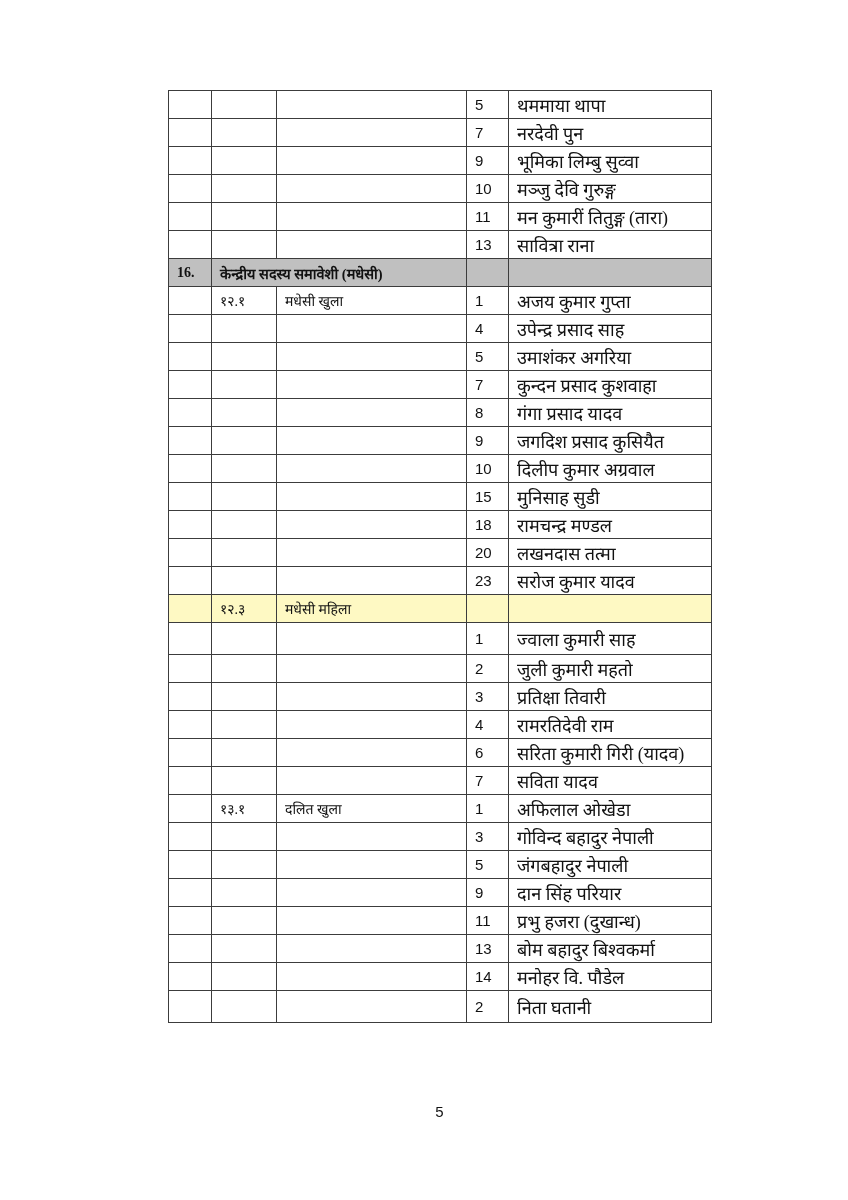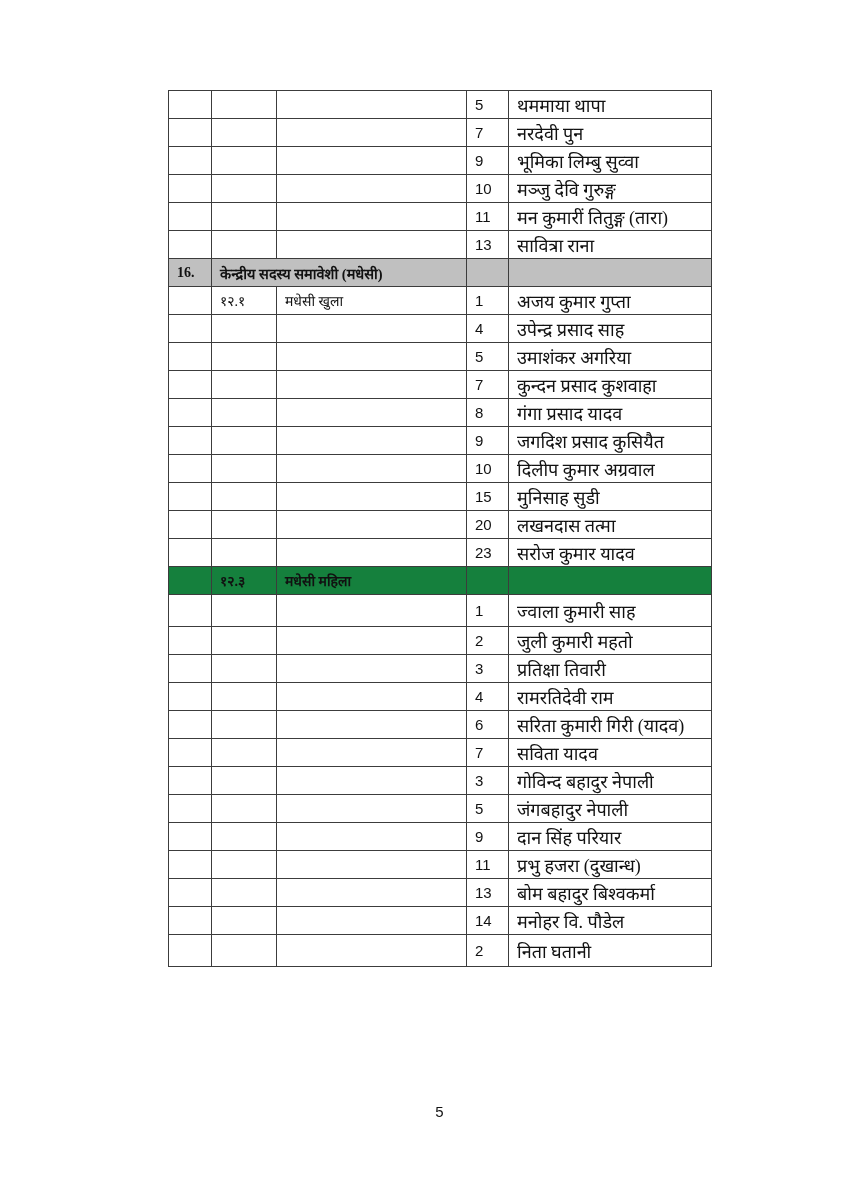--- a/index.html
+++ b/index.html
@@ -24,21 +24,21 @@
   td.c-serial{padding-left:6px;}
   td.c-rank{
     font-family:"Liberation Sans","DejaVu Sans",sans-serif;
     font-size:15px;padding-left:9px;
   }
   td.c-name{font-size:18px;padding-left:10px;}
   .dev-sm{font-size:14px;}
   tr.section-row td{background:#c0c0c0;}
   tr.section-row td.title{font-weight:bold;font-size:14.5px;}
   tr.section-row td.c-serial{font-weight:bold;font-size:14px;}
-  tr.subsection-row td{background:#15803d;font-weight:bold;}
+  tr.subsection-row td{background:#fef9c3;}
   .page-number{
     position:absolute;left:168px;top:1103px;width:543px;
     text-align:center;
     font-family:"Liberation Sans","DejaVu Sans",sans-serif;
     font-size:15px;color:#111;
   }
 </style>
 </head>
 <body>
 
@@ -153,20 +153,27 @@
           <td class="c-serial"></td>
           <td class=""></td>
           <td class=""></td>
           <td class="c-rank">15</td>
           <td class="c-name">मुनिसाह सुडी</td>
         </tr>
         <tr>
           <td class="c-serial"></td>
           <td class=""></td>
           <td class=""></td>
+          <td class="c-rank">18</td>
+          <td class="c-name">रामचन्द्र मण्डल</td>
+        </tr>
+        <tr>
+          <td class="c-serial"></td>
+          <td class=""></td>
+          <td class=""></td>
           <td class="c-rank">20</td>
           <td class="c-name">लखनदास तत्मा</td>
         </tr>
         <tr>
           <td class="c-serial"></td>
           <td class=""></td>
           <td class=""></td>
           <td class="c-rank">23</td>
           <td class="c-name">सरोज कुमार यादव</td>
         </tr>
@@ -211,20 +218,27 @@
           <td class=""></td>
           <td class="c-rank">6</td>
           <td class="c-name">सरिता कुमारी गिरी (यादव)</td>
         </tr>
         <tr>
           <td class="c-serial"></td>
           <td class=""></td>
           <td class=""></td>
           <td class="c-rank">7</td>
           <td class="c-name">सविता यादव</td>
+        </tr>
+        <tr>
+          <td class="c-serial"></td>
+          <td class="dev-sm">१३.१</td>
+          <td class="dev-sm">दलित खुला</td>
+          <td class="c-rank">1</td>
+          <td class="c-name">अफिलाल ओखेडा</td>
         </tr>
         <tr>
           <td class="c-serial"></td>
           <td class=""></td>
           <td class=""></td>
           <td class="c-rank">3</td>
           <td class="c-name">गोविन्द बहादुर नेपाली</td>
         </tr>
         <tr>
           <td class="c-serial"></td>

